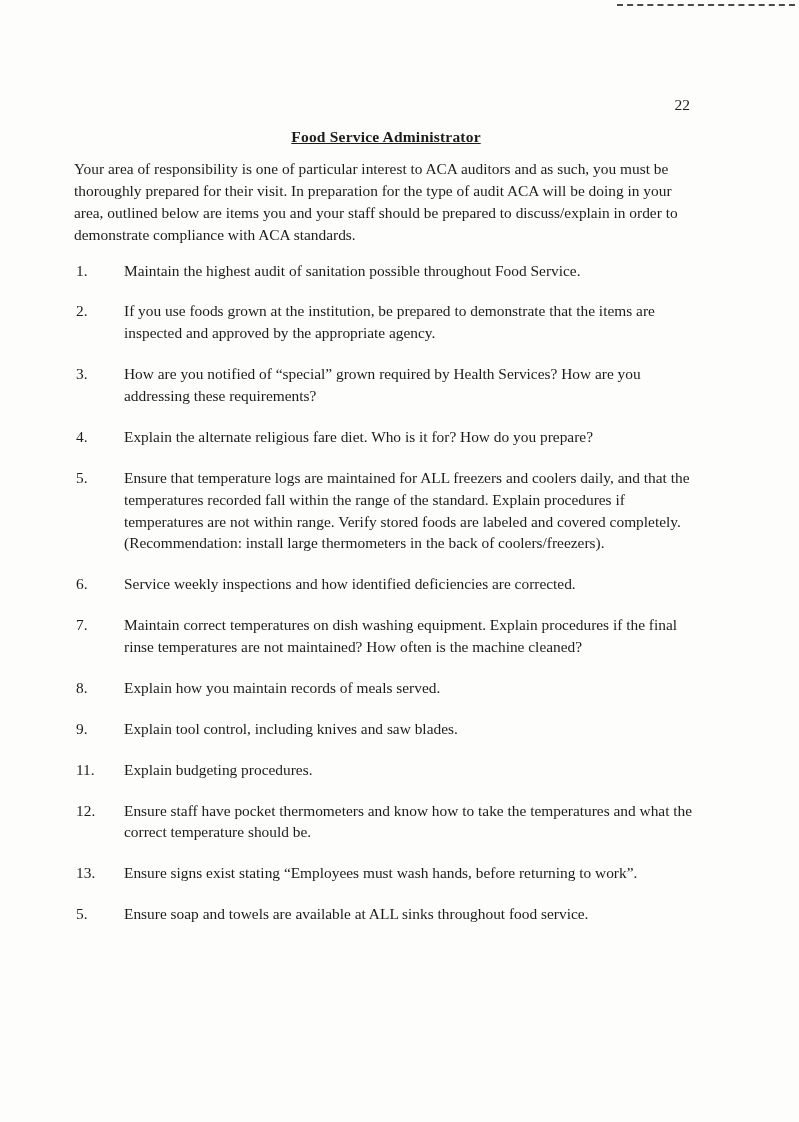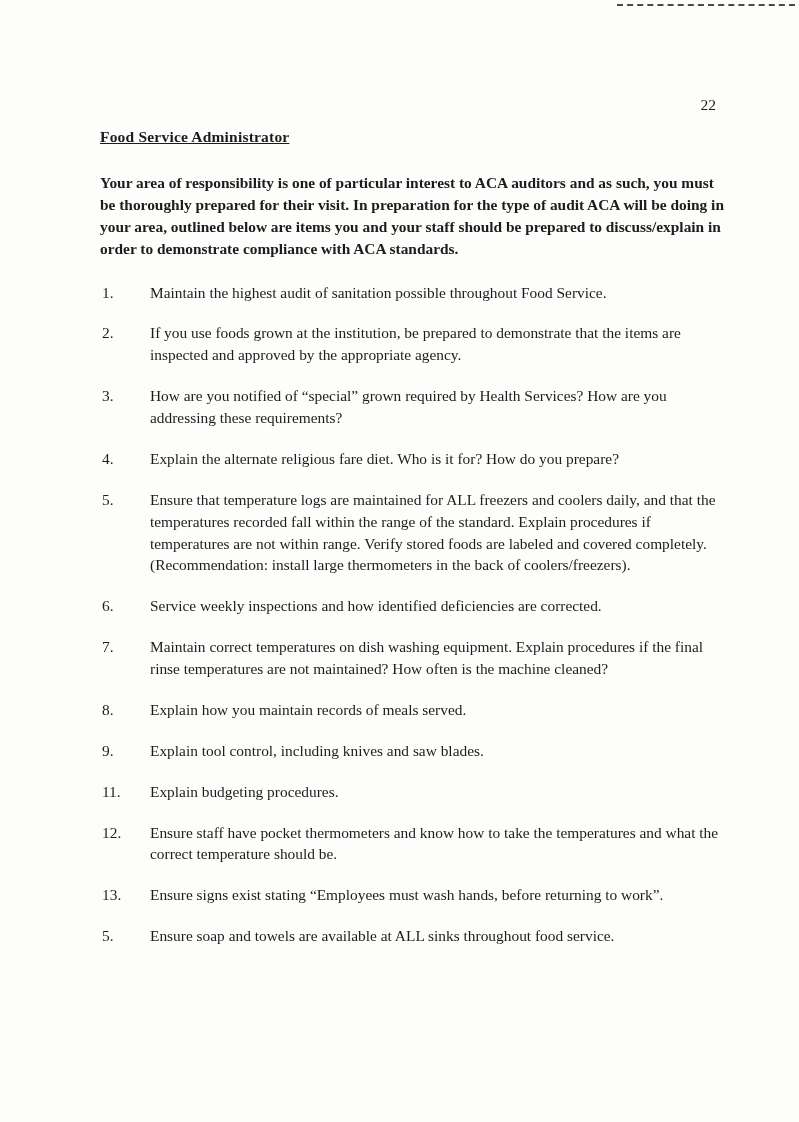--- a/index.html
+++ b/index.html
@@ -22,41 +22,41 @@
     position: absolute;
     top: 4px;
     right: 4px;
     width: 178px;
     height: 0;
     border-top: 2px dashed #4a4a4a;
   }
   .content {
     position: absolute;
     top: 96px;
-    left: 100px;
+    left: 74px;
     width: 624px;
   }
   .page-number {
     text-align: right;
     font-size: 15.5px;
     padding-right: 8px;
     margin: 0 0 14px 0;
   }
   .doc-title {
+    text-align: center;
     font-weight: bold;
     text-decoration: underline;
     font-size: 15.5px;
-    margin: 0 0 26px 0;
+    margin: 0 0 12px 0;
     letter-spacing: 0.2px;
   }
   .intro {
     font-size: 15.4px;
     line-height: 1.42;
-    margin: 0 0 22px 0;
-    font-weight: bold;
+    margin: 0 0 14px 0;
   }
   .list {
     margin: 0;
     padding: 0;
   }
   .list-item {
     display: flex;
     align-items: flex-start;
     font-size: 15.4px;
     line-height: 1.42;

